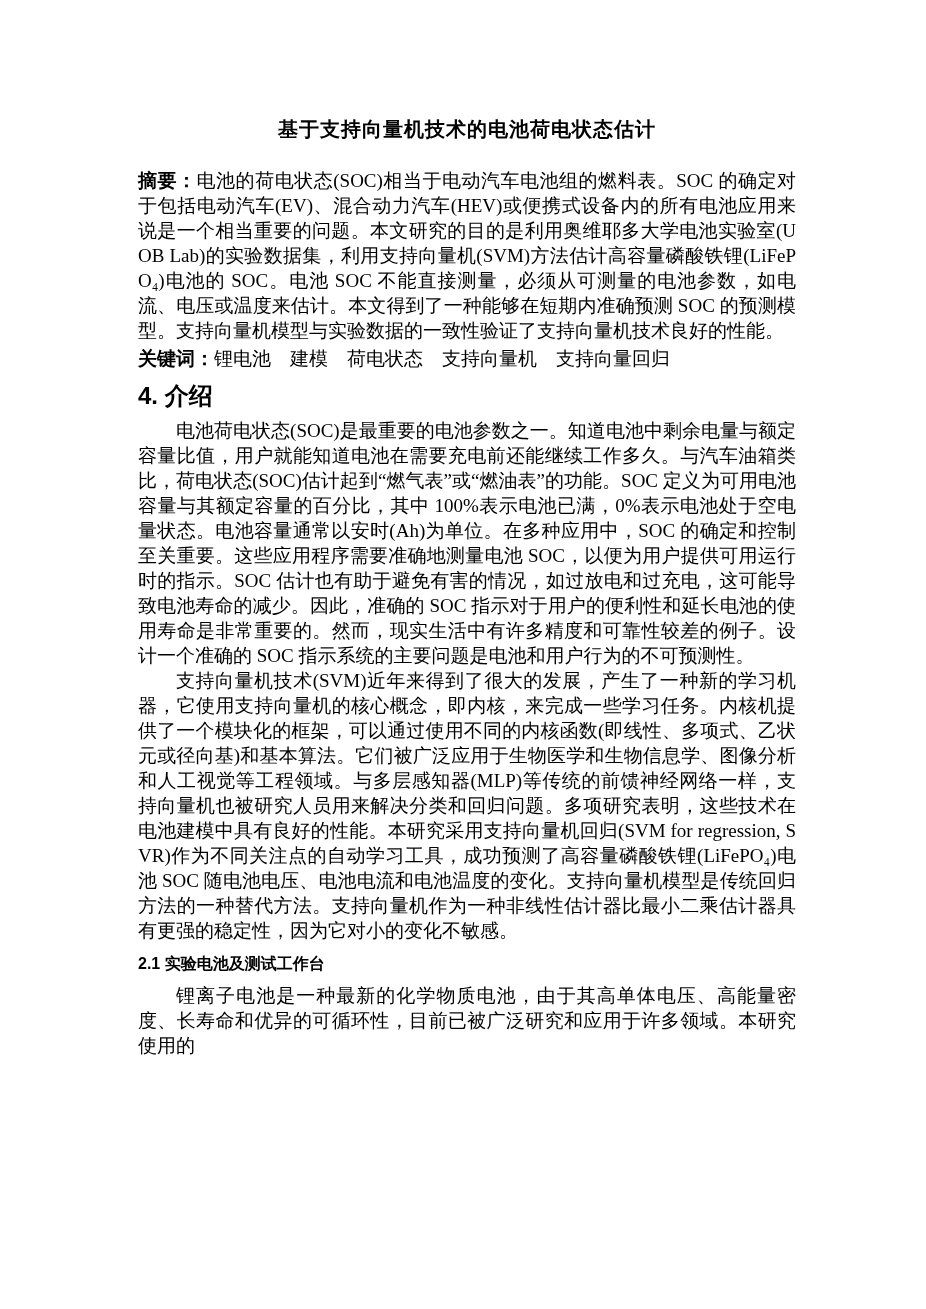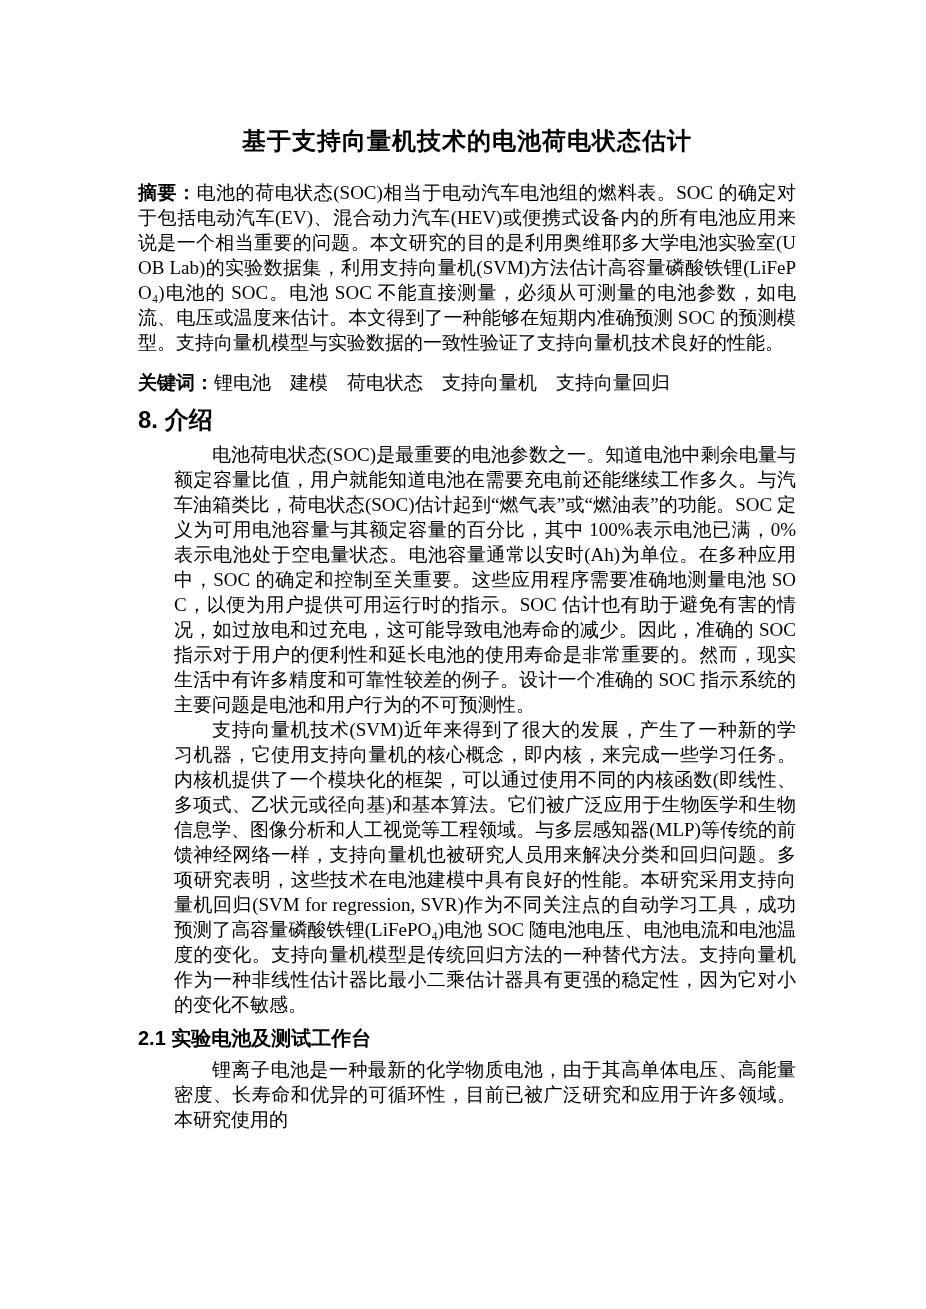--- a/index.html
+++ b/index.html
@@ -17,70 +17,69 @@
     background: #ffffff;
     color: #000000;
     font-family: "Liberation Serif", "DejaVu Serif", serif;
     font-size: 19px;
     line-height: 25px;
     overflow: hidden;
   }
   .paper-title {
     font-family: "Liberation Sans", "DejaVu Sans", sans-serif;
     font-weight: bold;
-    font-size: 24px;
+    font-size: 20px;
     line-height: 34px;
     text-align: center;
-    margin: 12px 0 22px 0;
+    margin: 0 0 22px 0;
     letter-spacing: 1px;
   }
   .para {
     margin: 0;
     text-align: justify;
     text-justify: inter-ideograph;
     word-break: break-all;
   }
   .para.indent {
     text-indent: 2em;
-    margin-left: 36px;
   }
   .bold-label {
     font-family: Liberation Sans, sans-serif;
     font-weight: bold;
   }
   .keywords-line {
-    margin-top: 15px;
+    margin-top: 3px;
   }
   .section-heading {
     font-family: "Liberation Sans", "DejaVu Sans", sans-serif;
     font-weight: bold;
     font-size: 24px;
     line-height: 30px;
     margin: 10px 0 7px 0;
   }
   .subsection-heading {
     font-family: "Liberation Sans", "DejaVu Sans", sans-serif;
     font-weight: bold;
-    font-size: 20px;
+    font-size: 16px;
     line-height: 26px;
     margin: 8px 0 6px 0;
   }
 </style>
 </head>
 <body>
 
 <div class="page">
 
   <h1 class="paper-title">基于支持向量机技术的电池荷电状态估计</h1>
 
   <p class="para"><span class="bold-label">摘要：</span><span>电池的荷电状态(SOC)相当于电动汽车电池组的燃料表。SOC 的确定对于包括电动汽车(EV)、混合动力汽车(HEV)或便携式设备内的所有电池应用来说是一个相当重要的问题。本文研究的目的是利用奥维耶多大学电池实验室(UOB Lab)的实验数据集，利用支持向量机(SVM)方法估计高容量磷酸铁锂(LiFePO₄)电池的 SOC。电池 SOC 不能直接测量，必须从可测量的电池参数，如电流、电压或温度来估计。本文得到了一种能够在短期内准确预测 SOC 的预测模型。支持向量机模型与实验数据的一致性验证了支持向量机技术良好的性能。</span></p>
 
   <p class="para keywords-line"><span class="bold-label">关键词：</span><span>锂电池　建模　荷电状态　支持向量机　支持向量回归</span></p>
 
-  <h2 class="section-heading">8. 介绍</h2>
+  <h2 class="section-heading">4. 介绍</h2>
 
   <p class="para indent">电池荷电状态(SOC)是最重要的电池参数之一。知道电池中剩余电量与额定容量比值，用户就能知道电池在需要充电前还能继续工作多久。与汽车油箱类比，荷电状态(SOC)估计起到“燃气表”或“燃油表”的功能。SOC 定义为可用电池容量与其额定容量的百分比，其中 100%表示电池已满，0%表示电池处于空电量状态。电池容量通常以安时(Ah)为单位。在多种应用中，SOC 的确定和控制至关重要。这些应用程序需要准确地测量电池 SOC，以便为用户提供可用运行时的指示。SOC 估计也有助于避免有害的情况，如过放电和过充电，这可能导致电池寿命的减少。因此，准确的 SOC 指示对于用户的便利性和延长电池的使用寿命是非常重要的。然而，现实生活中有许多精度和可靠性较差的例子。设计一个准确的 SOC 指示系统的主要问题是电池和用户行为的不可预测性。</p>
 
 
   <p class="para indent">支持向量机技术(SVM)近年来得到了很大的发展，产生了一种新的学习机器，它使用支持向量机的核心概念，即内核，来完成一些学习任务。内核机提供了一个模块化的框架，可以通过使用不同的内核函数(即线性、多项式、乙状元或径向基)和基本算法。它们被广泛应用于生物医学和生物信息学、图像分析和人工视觉等工程领域。与多层感知器(MLP)等传统的前馈神经网络一样，支持向量机也被研究人员用来解决分类和回归问题。多项研究表明，这些技术在电池建模中具有良好的性能。本研究采用支持向量机回归(SVM for regression, SVR)作为不同关注点的自动学习工具，成功预测了高容量磷酸铁锂(LiFePO₄)电池 SOC 随电池电压、电池电流和电池温度的变化。支持向量机模型是传统回归方法的一种替代方法。支持向量机作为一种非线性估计器比最小二乘估计器具有更强的稳定性，因为它对小的变化不敏感。</p>
 
 
   <h3 class="subsection-heading">2.1 实验电池及测试工作台</h3>
 
   <p class="para indent">锂离子电池是一种最新的化学物质电池，由于其高单体电压、高能量密度、长寿命和优异的可循环性，目前已被广泛研究和应用于许多领域。本研究使用的</p>

